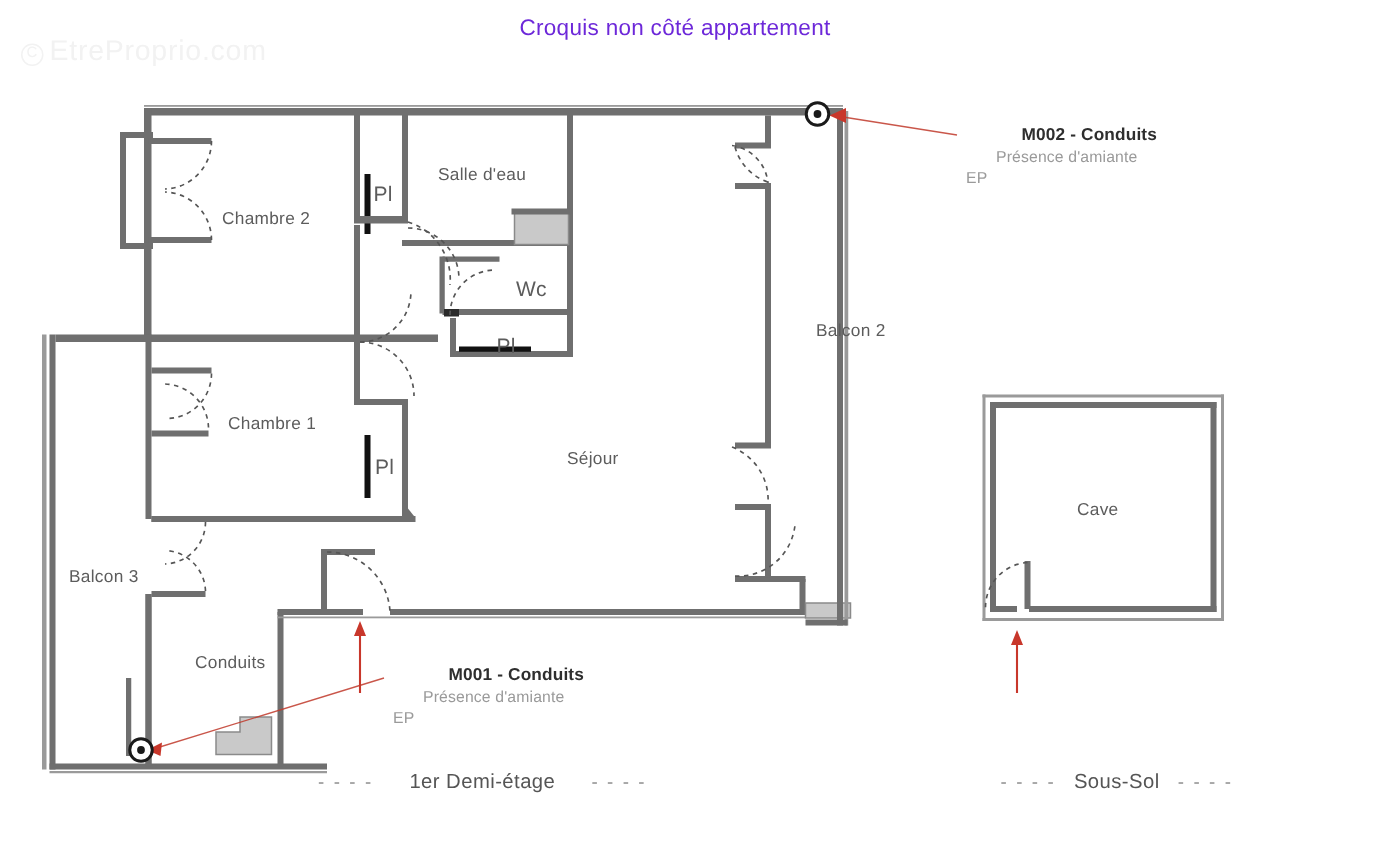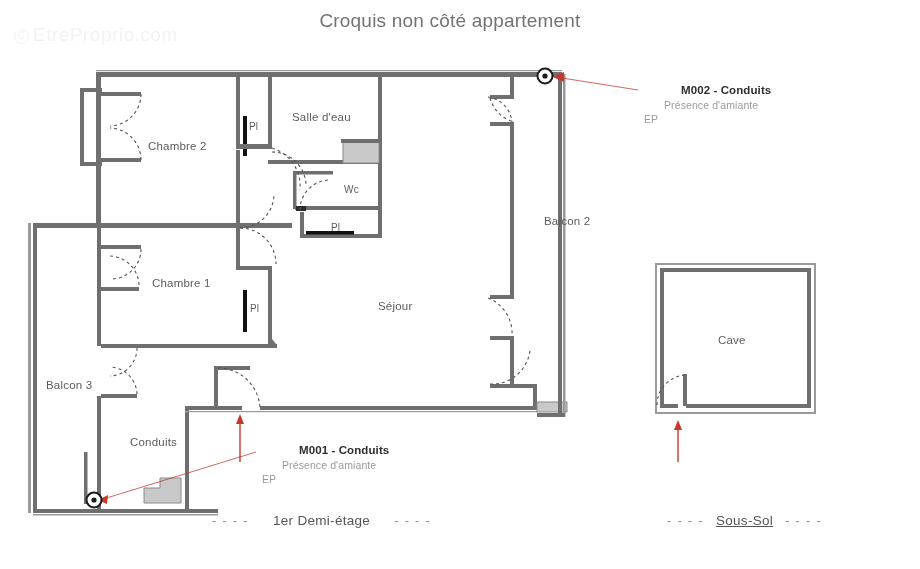--- a/index.html
+++ b/index.html
@@ -20,22 +20,22 @@
     left: 0; top: 0;
     width: 920px;
     height: 569px;
   }
   .plan-title {
     position: absolute;
     left: 0;
     top: 10px;
     width: 900px;
     text-align: center;
-    font-size: 19px;
-    color: #737373;
+    font-size: 15px;
+    color: #6d28d9;
     letter-spacing: 0.2px;
     font-family: "Liberation Sans", sans-serif;
   }
   .watermark {
     position: absolute;
     left: 14px;
     top: 24px;
     font-size: 19px;
     color: #f2f2f2;
     letter-spacing: 0.5px;
@@ -63,21 +63,21 @@
   }
   .room-label {
     position: absolute;
     font-size: 11.5px;
     color: #5c5c5c;
     white-space: nowrap;
     font-family: "Liberation Sans", sans-serif;
     letter-spacing: 0.2px;
   }
   .room-label.small {
-    font-size: 10px;
+    font-size: 14px;
   }
   .annot {
     position: absolute;
     white-space: nowrap;
     font-family: "Liberation Sans", sans-serif;
   }
   .annot-title {
     font-size: 11.5px;
     font-weight: bold;
     color: #2e2e2e;
@@ -326,17 +326,17 @@
   </div>
 
   <div class="floor-caption" style="left:212px; top:513px;">
     <span class="dash">- - - -</span>
     <span style="margin:0 20px;">1er Demi-étage</span>
     <span class="dash">- - - -</span>
   </div>
 
   <div class="floor-caption" style="left:667px; top:513px;">
     <span class="dash">- - - -</span>
-    <span style="margin:16px 8px;text-decoration:underline;">Sous-Sol</span>
+    <span style="margin:16px 8px;">Sous-Sol</span>
     <span class="dash">- - - -</span>
   </div>
 
 </div>
 
 </body></html>

